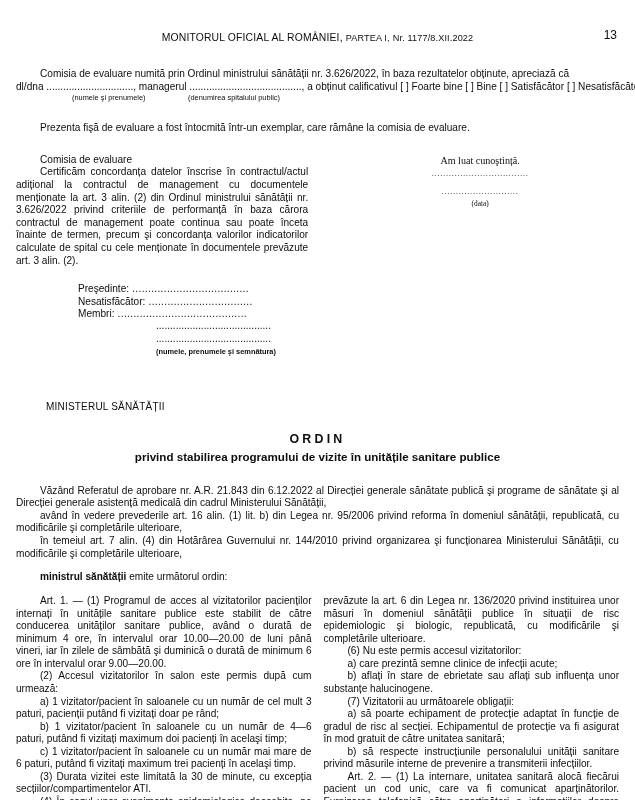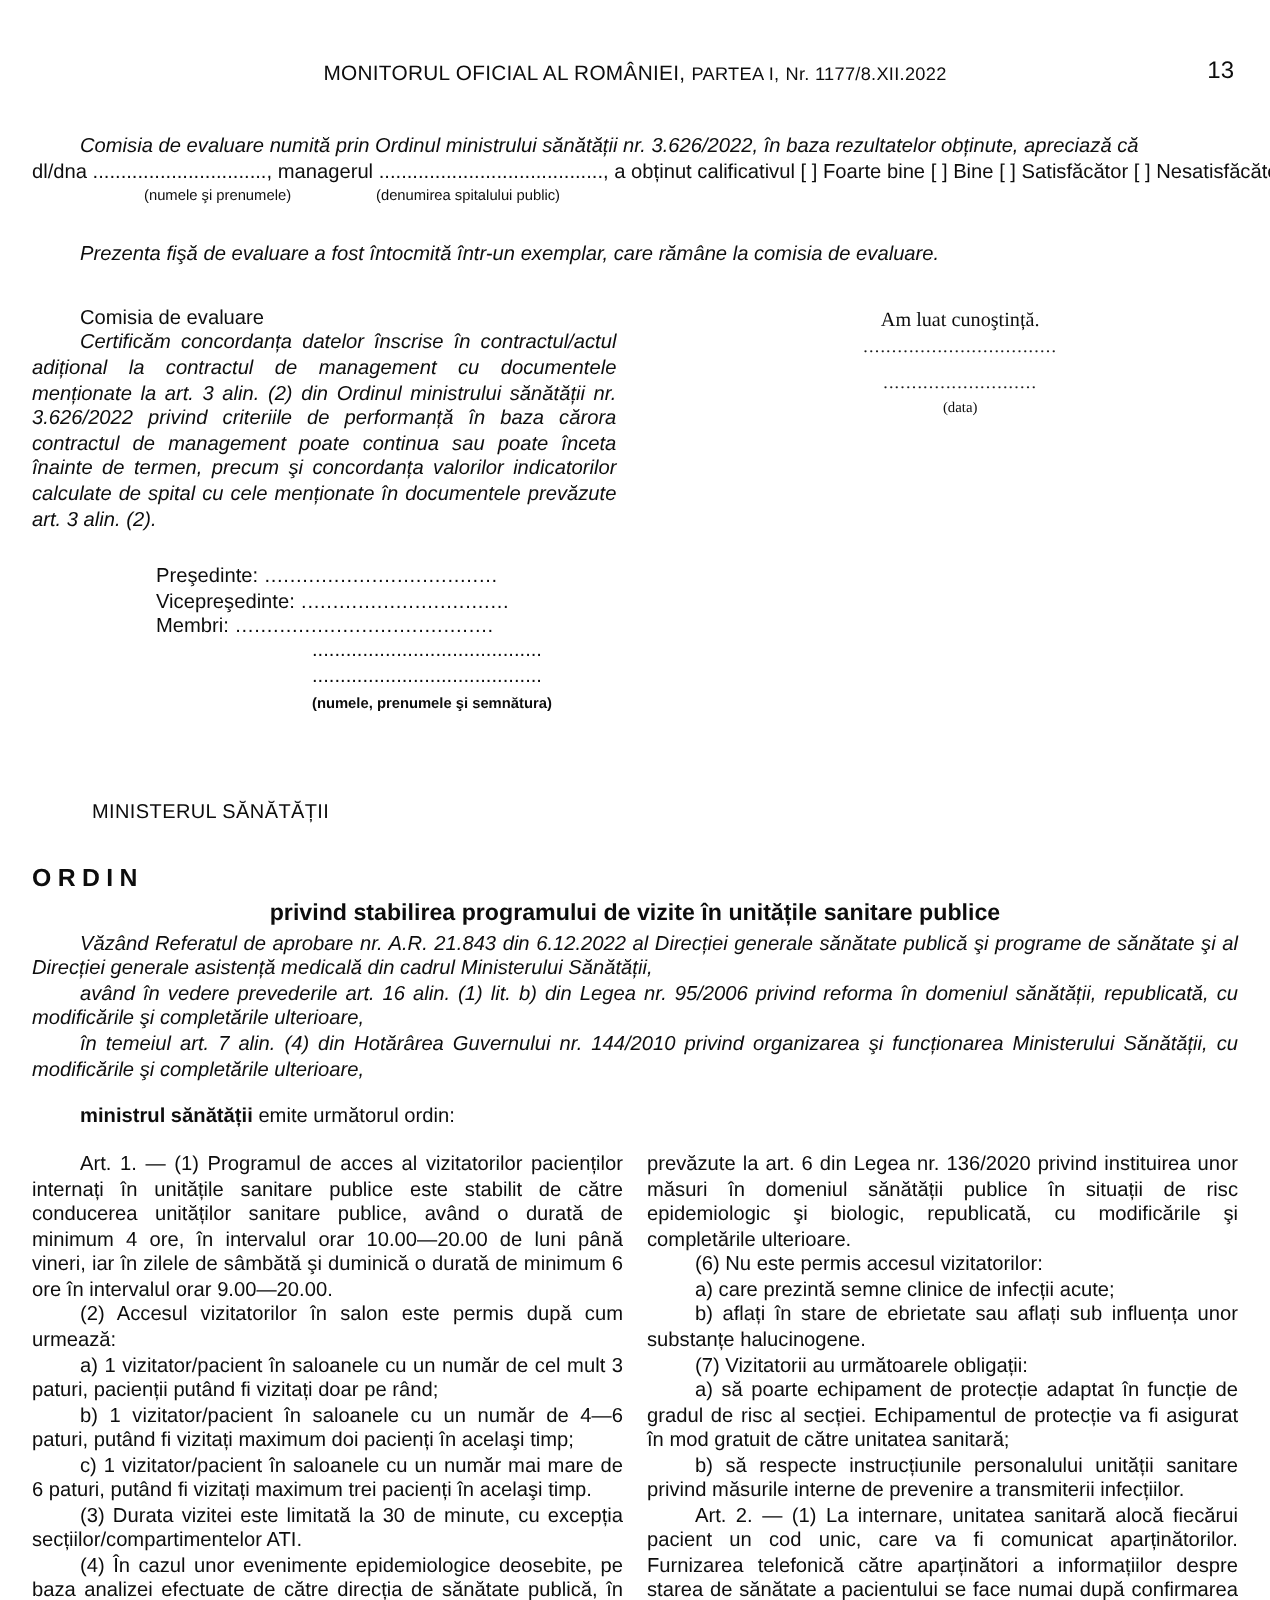--- a/index.html
+++ b/index.html
@@ -45,21 +45,21 @@
     font-size: 12px;
   }
 
   
   .p {
     font-size: 10.1px;
     line-height: 12.6px;
     text-align: justify;
     margin: 0;
   }
-  .indent { text-indent: 24px; font-style: italic; }
+  .indent { text-indent: 24px; }
   .caption {
     font-size: 7.4px;
     line-height: 10px;
     margin: 0;
   }
 
   
   .form-block { margin-top: 6px; }
   .form-line2 {
     font-size: 10.1px;
@@ -124,32 +124,33 @@
 
   
   .ministry {
     margin-top: 42px;
     font-size: 10px;
     letter-spacing: .2px;
     padding-left: 30px;
   }
   .order-title {
     margin-top: 20px;
+    text-align: center;
     font-weight: bold;
     font-size: 12.4px;
     letter-spacing: 3.2px;
   }
   .order-sub {
     margin-top: 4px;
     text-align: center;
     font-weight: bold;
     font-size: 11.6px;
   }
 
-  .preamble { margin-top: 4px; }
+  .preamble { margin-top: 22px; }
   .preamble .p { margin-bottom: 0; }
   .emits {
     margin-top: 11px;
     text-indent: 24px;
     font-size: 10.1px;
   }
   .emits b { font-weight: bold; }
 
   
   .cols {
@@ -204,21 +205,21 @@
       <div class="dotline">...........................</div>
       <div class="cap">(data)</div>
     </div>
   </div>
 
   <div class="sig-block">
     <div class="sig-row">
       <span class="lbl">Preşedinte:</span><span class="ln"> .....................................</span>
     </div>
     <div class="sig-row">
-      <span class="lbl">Vicepreşedinte:</span><span class="ln"> .................................</span>
+      <span class="lbl">Nesatisfăcător:</span><span class="ln"> .................................</span>
     </div>
     <div class="sig-row">
       <span class="lbl">Membri:</span><span class="ln"> .........................................</span>
     </div>
     <div class="sig-row sig-indent ln">.........................................</div>
     <div class="sig-row sig-indent ln">.........................................</div>
     <div class="sig-caption">(numele, prenumele şi semnătura)</div>
   </div>
 
   <div class="ministry">MINISTERUL SĂNĂTĂȚII</div>

